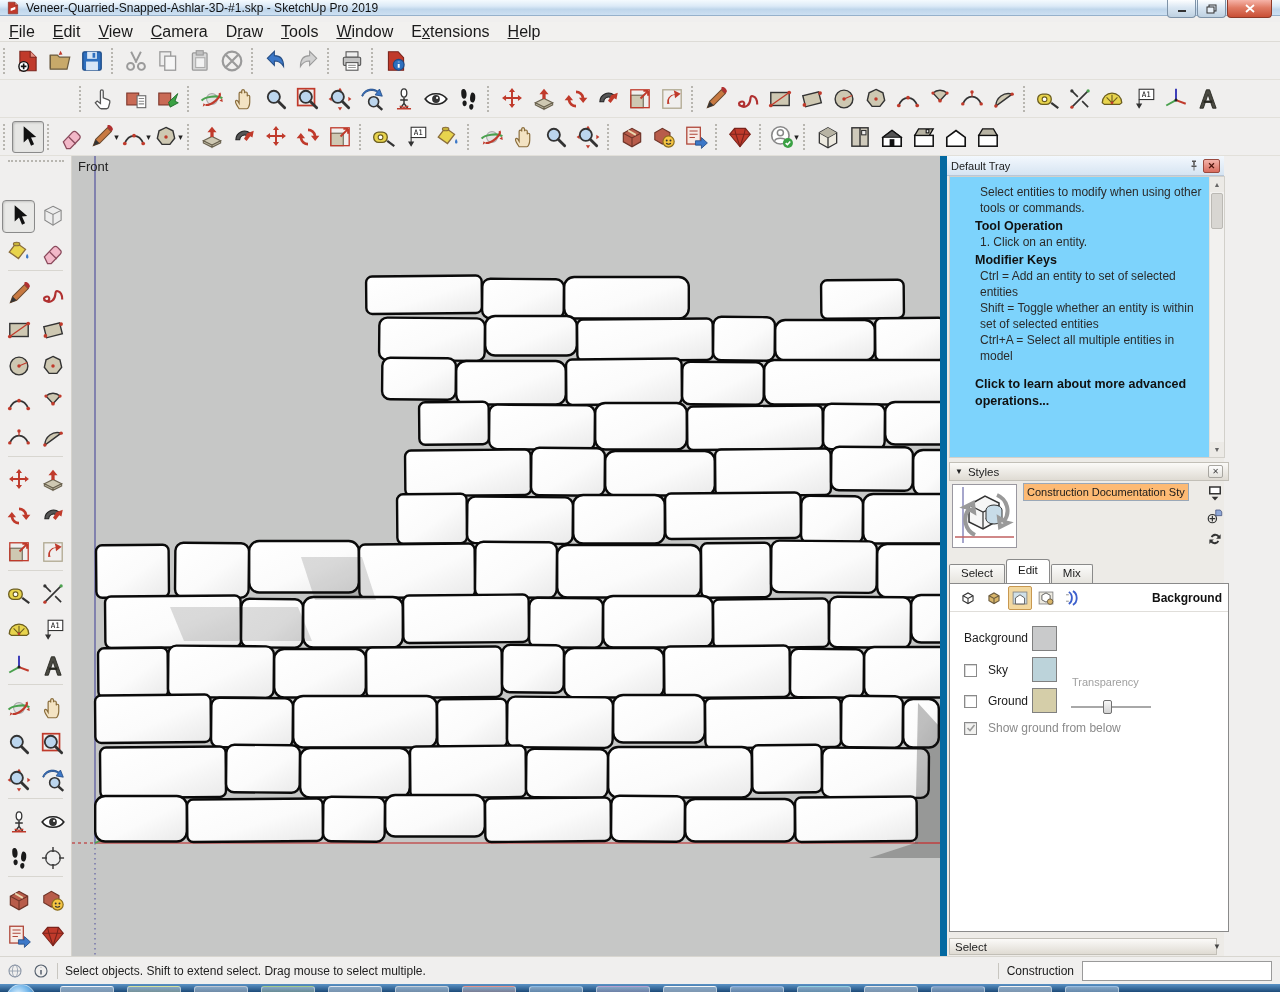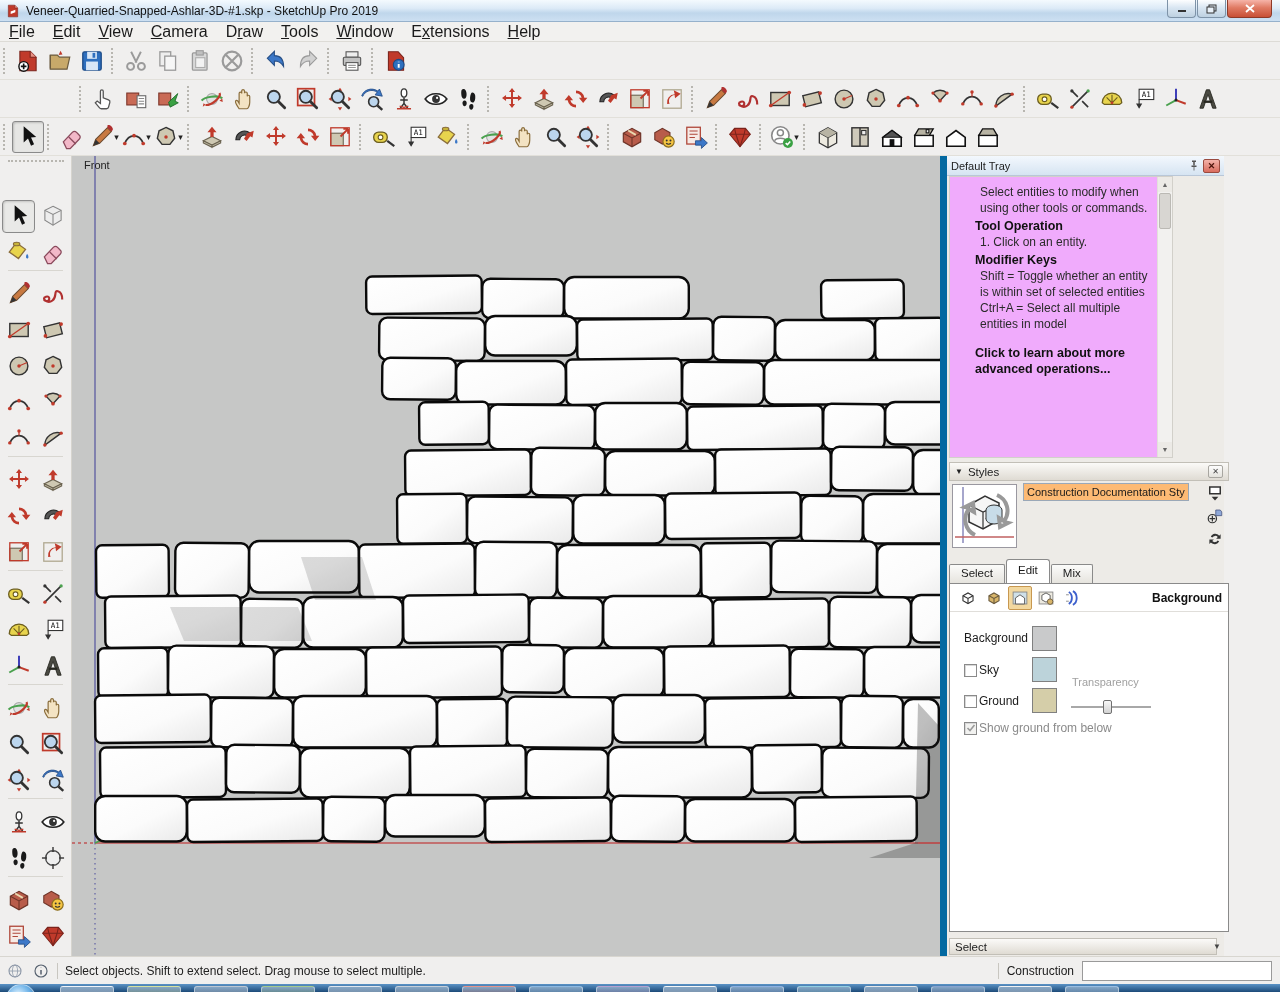--- a/index.html
+++ b/index.html
@@ -1,19 +1,19 @@
 <!DOCTYPE html>
 <html><head>
 <meta charset="utf-8">
 <style>
 *{margin:0;padding:0;box-sizing:border-box}
 html,body{width:1280px;height:992px}
 body{position:relative;overflow:hidden;font-family:"Liberation Sans",sans-serif;font-size:12px;color:#1a1a1a;background:#F0EFEE}
 
-.titlebar{position:absolute;left:0;top:0;width:100%;height:22px;background:linear-gradient(180deg,#F4FAFE 0%,#DCEAF7 40%,#BFD6EB 62%,#CDE0F2 100%);border-bottom:1px solid #96B1CB;display:flex;align-items:center;gap:6px;padding:0 6px;z-index:9}
+.titlebar{position:absolute;left:0;top:0;width:100%;height:16px;background:linear-gradient(180deg,#F4FAFE 0%,#DCEAF7 40%,#BFD6EB 62%,#CDE0F2 100%);border-bottom:1px solid #96B1CB;display:flex;align-items:center;gap:6px;padding:0 6px;z-index:9}
 .title-text{font-size:12px;color:#111}
 .win-controls{position:absolute;right:8px;top:0;display:flex}
 .win-btn{width:29px;height:18px;display:flex;align-items:center;justify-content:center;border:1px solid #7E93A8;border-top:none;border-radius:0 0 4px 4px;background:linear-gradient(#FDFEFF,#D9E6F2 45%,#BED1E1);margin-left:1px}
 .win-btn.close{width:45px;background:linear-gradient(#F6B4A9,#E07B64 45%,#C84F35);border-color:#8E3A28}
 
 .menubar{position:absolute;left:0;top:22px;width:100%;height:20px;background:#F2F1EF;border-bottom:1px solid #DDDBD6;display:flex;align-items:center;z-index:8}
 .menu-item{padding:14px 9px;font-size:16px;cursor:default}
 .menu-item u{text-decoration:underline}
 
 .tbrow{position:absolute;left:0;width:100%;height:38px;background:#F0EFEE;border-bottom:1px solid #E2E0DA;display:flex;align-items:center;z-index:7}
@@ -24,27 +24,27 @@
 .dd{font-size:9px;color:#222;margin-left:-1px}
 
 #palette{position:absolute;left:0;top:156px;width:72px;height:800px;background:#F0EFEE;border-right:1px solid #D6D4CE;padding-top:42px;z-index:6}
 #palette .top-grip{position:absolute;top:4px;left:8px;width:56px;border-top:2px dotted #B8B6B0}
 .pal-row{display:flex;justify-content:center;gap:1px;height:36px;align-items:center}
 .pal-btn{width:33px;height:33px;display:flex;align-items:center;justify-content:center;border:1px solid transparent;border-radius:4px}
 .pal-btn.active{border:1px solid #8A8A8A;background:#E9E9E7;box-shadow:inset 1px 1px 2px rgba(0,0,0,.15)}
 .pal-sep{height:6px;margin:0 8px;border-top:1px solid #D8D6D0}
 
 #canvas{position:absolute;left:72px;top:156px;width:924px;height:800px;background:#C6C7C6;overflow:hidden}
-#view-label{position:absolute;left:12px;top:3px;font-size:11px;color:#222}
+#view-label{position:absolute;left:6px;top:3px;font-size:13px;color:#222}
 
 #tray{position:absolute;left:940px;top:156px;width:284px;height:800px;background:#EDEBE7;border-left:7px solid #0369a1;z-index:6}
 .tray-head{position:absolute;left:0;top:0;width:100%;height:20px;background:linear-gradient(#F3F8FD,#D6E4F2);border-bottom:1px solid #B9C7D8;display:flex;align-items:center;padding:0 4px;font-size:11px;color:#222}
 .tray-head .spacer{flex:1}
 .tray-close{width:17px;height:14px;display:flex;align-items:center;justify-content:center;background:linear-gradient(#F3B3AA,#D96C5E);border:1px solid #9A4A3E;border-radius:2px;color:#4A120A;font-size:9px;font-weight:bold;margin-left:3px}
-.instructor{position:absolute;left:2px;top:20px;width:224px;height:282px;background:#f0abfc;border:1px solid #D2D0CA;overflow:hidden}
+.instructor{position:absolute;left:2px;top:20px;width:276px;height:282px;background:#7dd3fc;border:1px solid #D2D0CA;overflow:hidden}
 .ins-body{position:absolute;left:0;top:0;right:15px;bottom:0;padding:8px 4px 4px 30px;font-size:12px;line-height:1.32;color:#2b2b2b}
 .ins-body h4{font-size:12.5px;color:#111;margin:1px 0 1px -5px}
 .ins-line{margin:0}
 .ins-link{font-weight:bold;font-size:12.5px;color:#111;margin:12px 0 0 -5px;cursor:pointer}
 .vscroll{position:absolute;right:0;top:0;width:15px;height:100%;background:#F2F1EF;border-left:1px solid #E2E0DA}
 .sb-up,.sb-down{position:absolute;left:0;width:100%;height:15px;font-size:7px;color:#666;text-align:center;line-height:15px;background:#ECEAE6}
 .sb-up{top:0}.sb-down{bottom:0}
 .sb-thumb{position:absolute;left:1px;top:16px;width:12px;height:36px;background:#D8D6D2;border:1px solid #BBB9B4;border-radius:2px}
 .styles-head{position:absolute;left:2px;top:306px;width:280px;height:19px;background:linear-gradient(#FBFAF8,#DFDBD3);border:1px solid #C2BFB7;display:flex;align-items:center;gap:5px;padding:0 5px;font-size:11.5px;color:#222}
 .styles-head .tri{font-size:8px}
@@ -59,21 +59,21 @@
 .tabs{position:absolute;left:2px;top:405px;height:22px;display:flex;align-items:flex-end}
 .tab{height:19px;padding:2px 11px;border:1px solid #8A8A8A;border-bottom:none;background:linear-gradient(#FBFBFA,#E6E4DE);font-size:11.5px;border-radius:2px 2px 0 0;margin-right:1px;position:relative}
 .tab.active{height:24px;background:#fff;z-index:3;padding-top:4px;border-radius:3px 3px 0 0}
 .tab-content{position:absolute;left:2px;top:427px;width:280px;height:349px;background:#fff;border:1px solid #8A8A8A}
 .edit-strip{position:absolute;left:0;top:0;width:100%;height:28px;display:flex;align-items:center;gap:2px;padding:0 6px;border-bottom:1px solid #E0DEDA}
 .strip-btn{width:24px;height:24px;display:flex;align-items:center;justify-content:center;border:1px solid transparent;border-radius:2px}
 .strip-btn.active{background:#F2D8A0;border-color:#C89850}
 .strip-label{margin-left:auto;font-weight:bold;font-size:12px;color:#111}
 .bg-label{position:absolute;left:14px;top:47px;font-size:12px}
 .swatch{position:absolute;left:82px;width:25px;height:25px;border:1px solid #808080}
-.cbrow{position:absolute;left:14px;display:flex;align-items:center;gap:2px;font-size:12px}
+.cbrow{position:absolute;left:14px;display:flex;align-items:center;gap:11px;font-size:12px}
 .cb{width:13px;height:13px;background:#fff;border:1px solid #8A8A8A;box-shadow:inset 1px 1px 0 #D8D8D8;display:flex;align-items:center;justify-content:center}
 .cb.dis{background:#F2F2F0}
 .tr-label{position:absolute;left:122px;top:92px;font-size:11px;color:#A0A0A0}
 .slider{position:absolute;left:121px;top:116px;width:80px;height:14px}
 .slider .track{position:absolute;left:0;top:6px;width:100%;height:2px;background:#A8A8A8}
 .slider .thumb{position:absolute;top:0;width:9px;height:14px;background:linear-gradient(#F8F8F8,#D2D2D2);border:1px solid #707070;border-radius:2px}
 .sg-label{color:#8A8A8A}
 .select-bar{position:absolute;left:2px;top:782px;width:268px;height:17px;background:linear-gradient(#FBFAF8,#DFDBD3);border:1px solid #C2BFB7;display:flex;align-items:center;padding:0 5px;font-size:11.5px;color:#222}
 .tray-arrow{position:absolute;right:3px;top:786px;font-size:8px;color:#444}
 
@@ -1103,20 +1103,21 @@
     <span class="tray-close">✕</span>
   </div>
 
   <div class="instructor">
     <div class="ins-body">
       <p class="ins-line">Select entities to modify when using other tools or commands.</p>
       <div id="ins-sections">
           <h4>Tool Operation</h4>
           <p class="ins-line">1. Click on an entity.</p>
           <h4>Modifier Keys</h4>
+          <p class="ins-line">Ctrl = Add an entity to set of selected entities</p>
           <p class="ins-line">Shift = Toggle whether an entity is within set of selected entities</p>
           <p class="ins-line">Ctrl+A = Select all multiple entities in model</p>
         </div>
       <p class="ins-link">Click to learn about more advanced operations...</p>
     </div>
     <div class="vscroll">
       <div class="sb-up">▲</div>
       <div class="sb-thumb"></div>
       <div class="sb-down">▼</div>
     </div>

